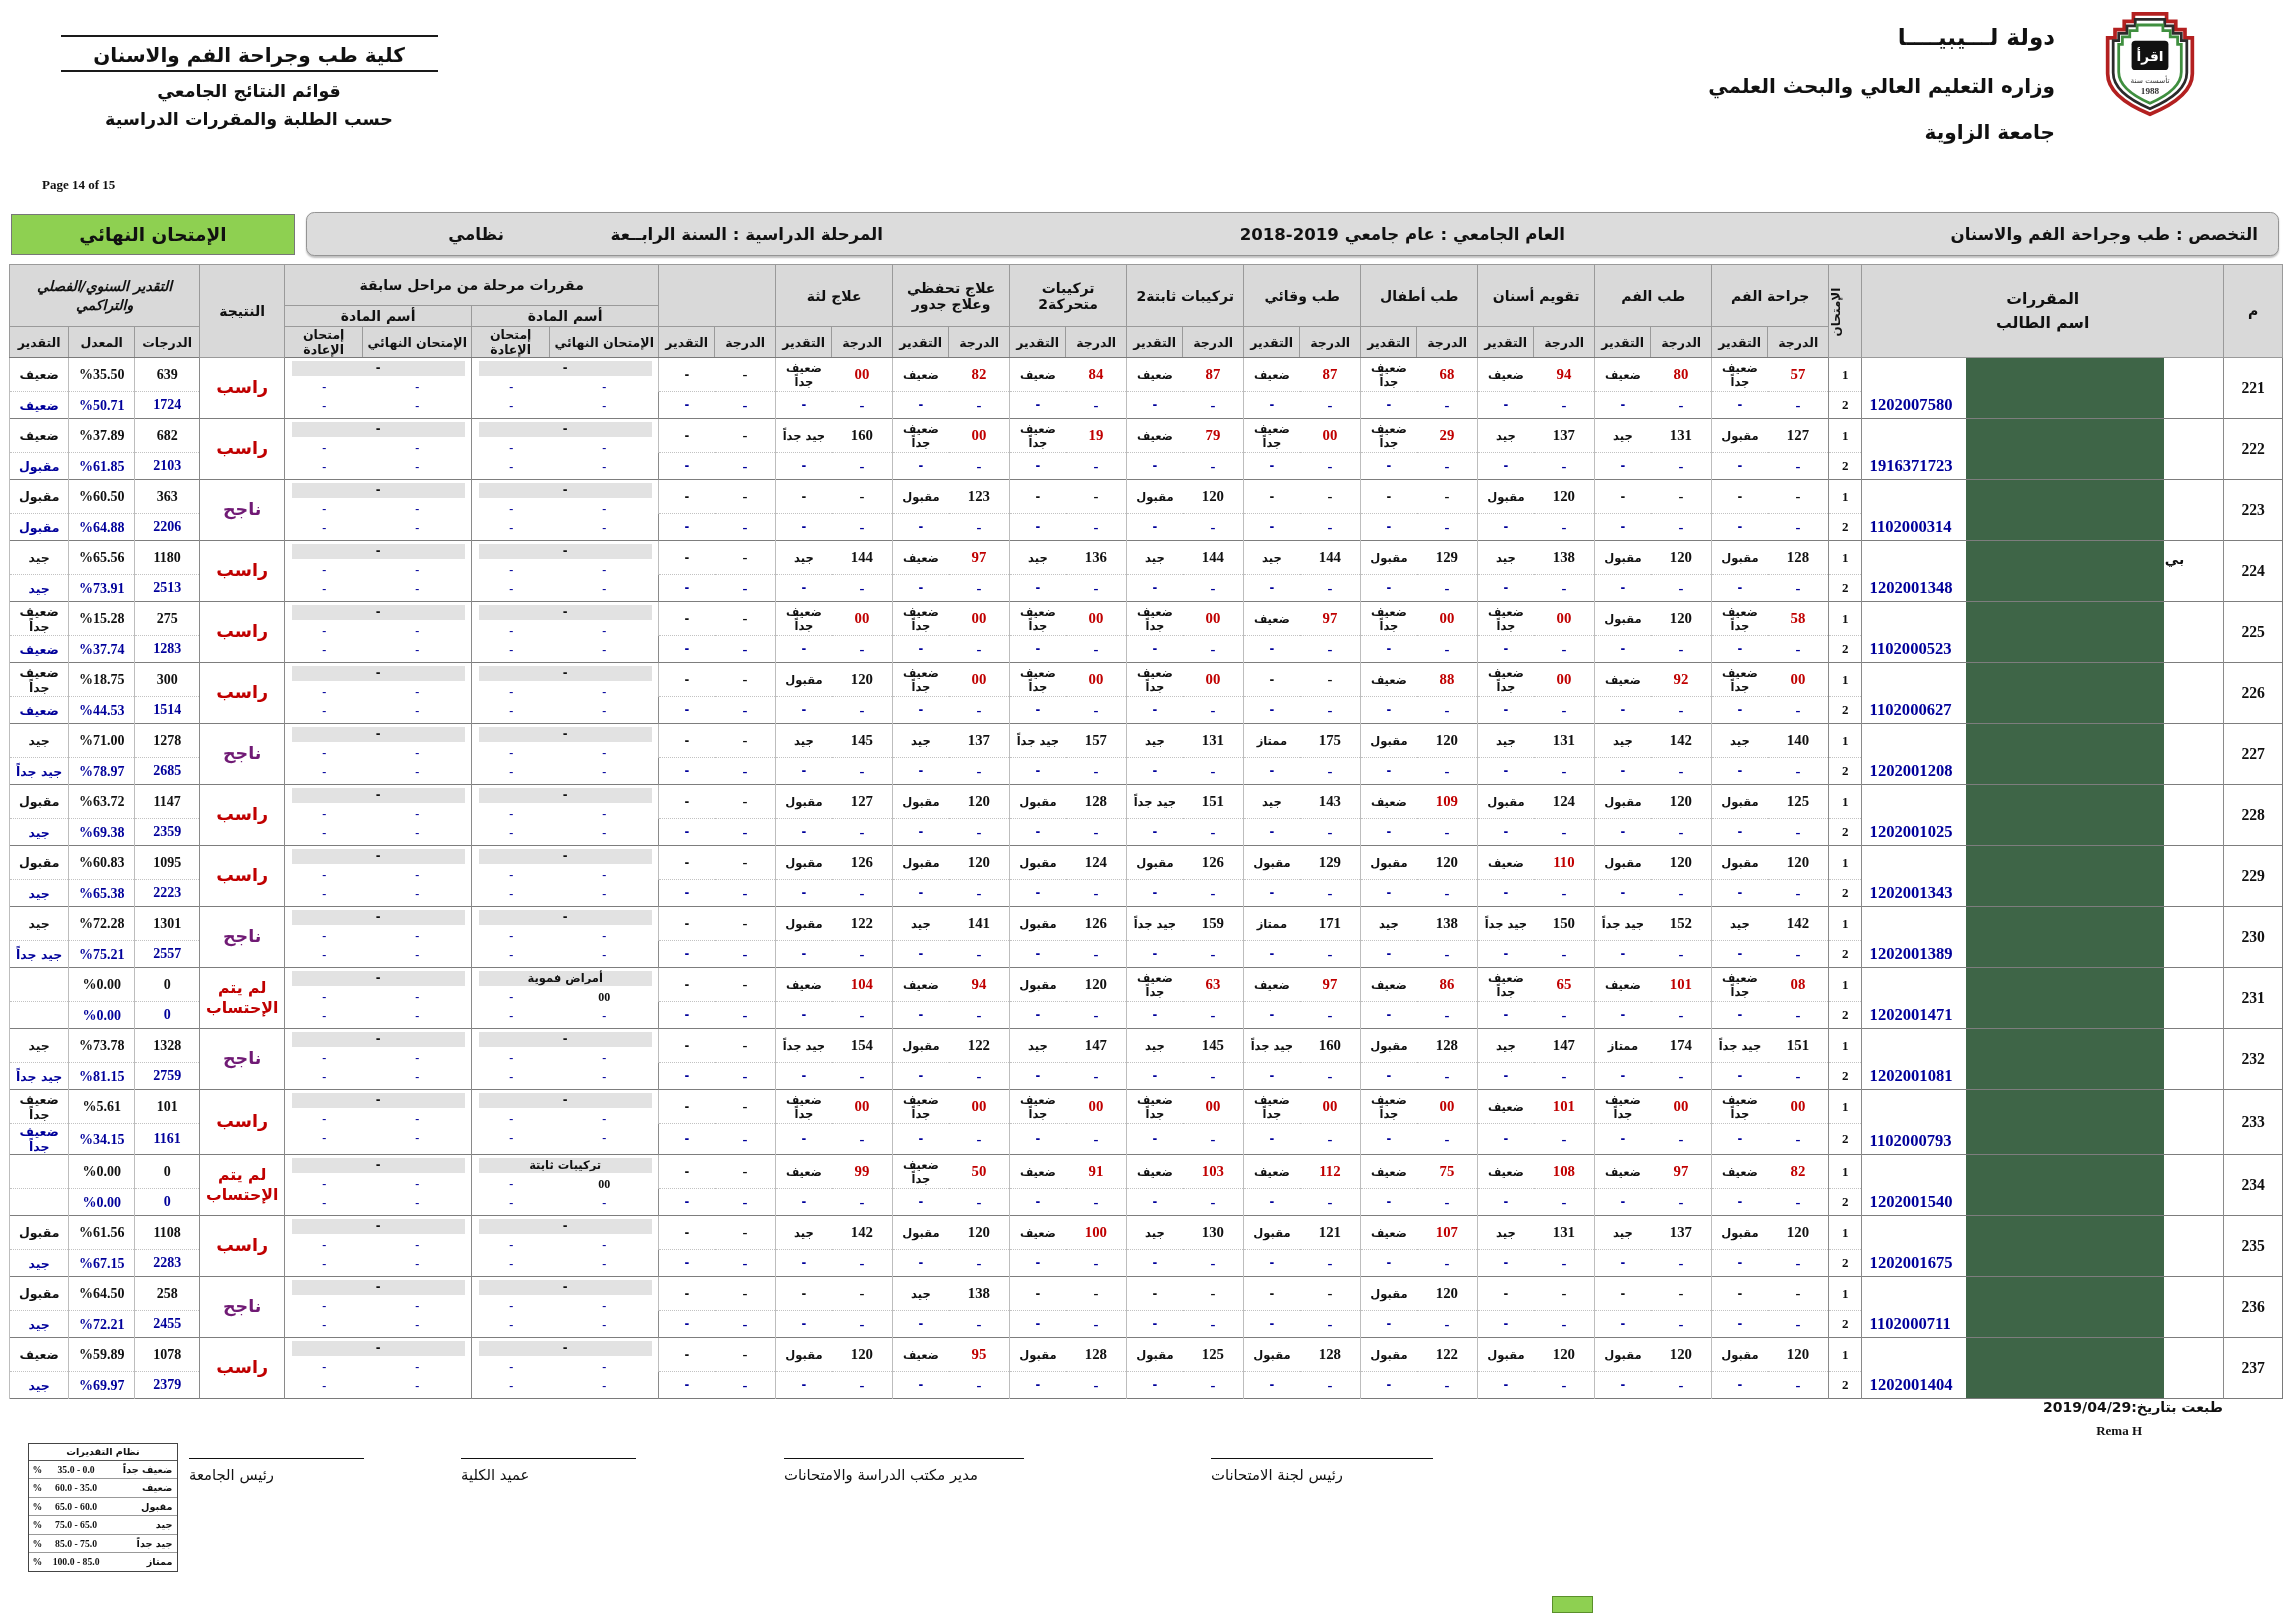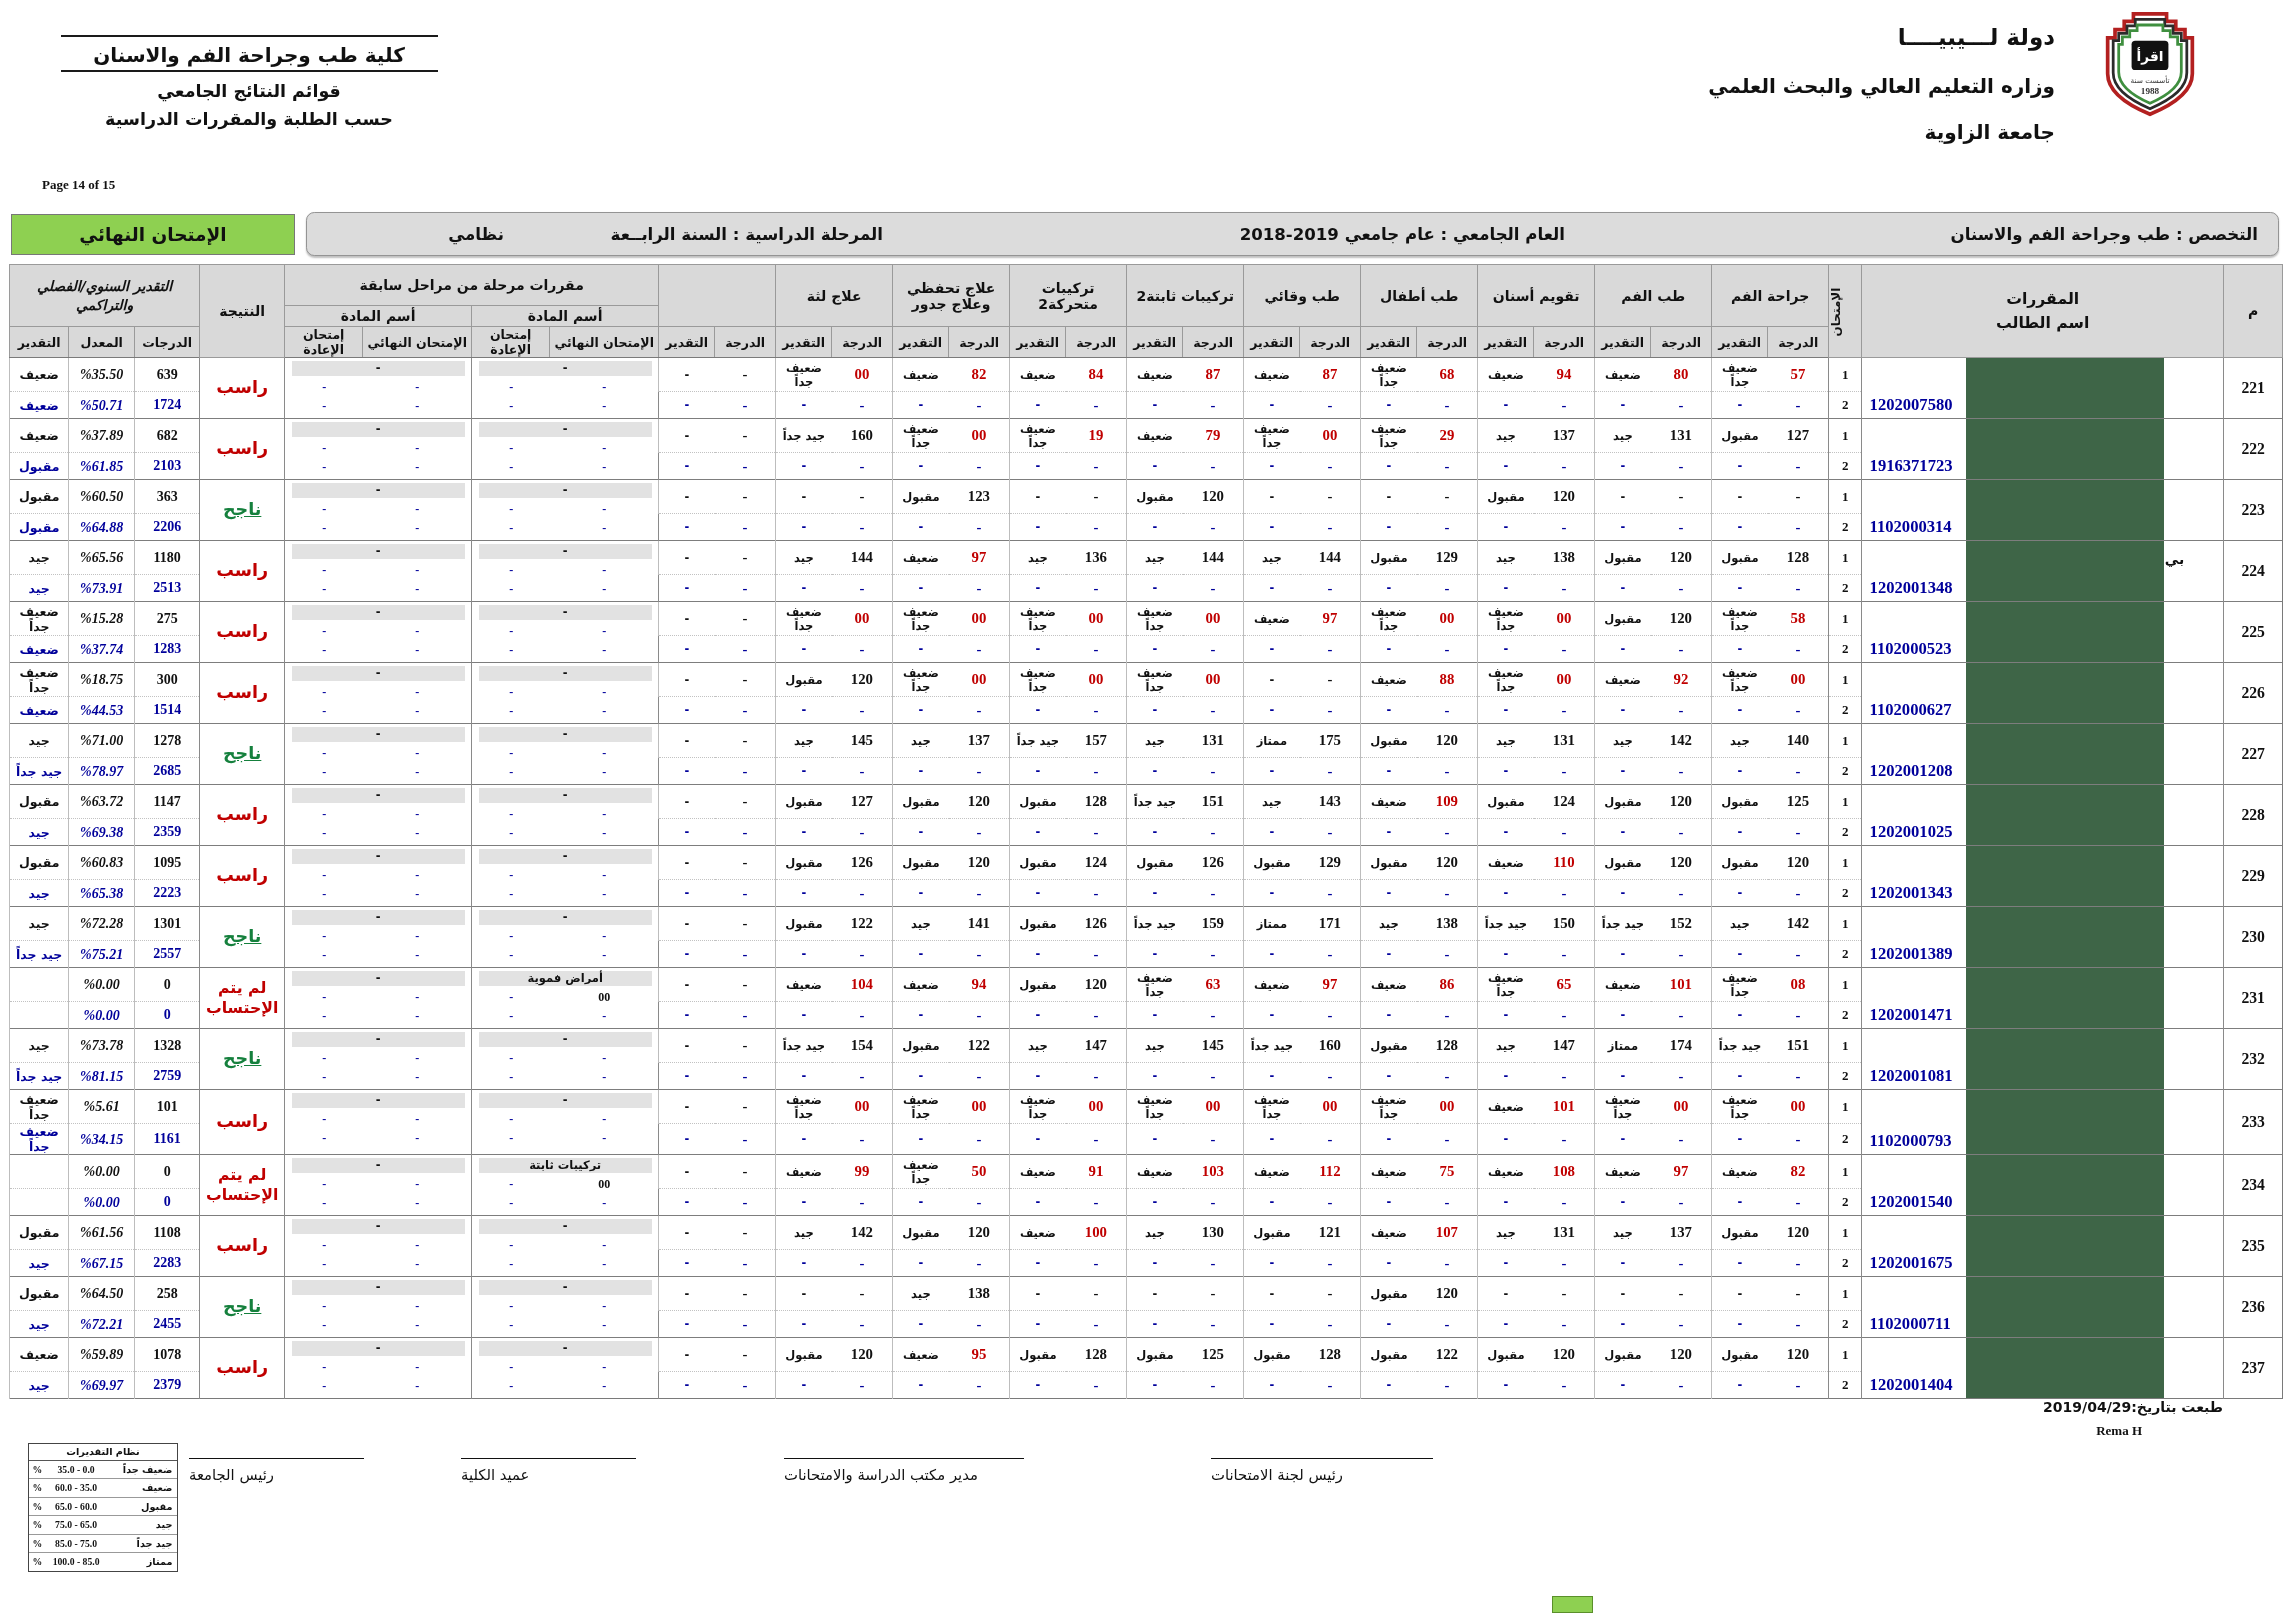--- a/index.html
+++ b/index.html
@@ -54,24 +54,24 @@
   td.red{color:#c00000;}
   td.blue,.blue{color:#00009b;}
   td.prevcell{border-left:1.8px solid #8a8a8a;border-right:1.8px solid #8a8a8a;vertical-align:top;}
   .strip{margin:2.8px 6.5px 1.8px;height:15.7px;background:#e2e2e2;font-size:11.5px;font-weight:700;line-height:15.7px;}
   .vrow{display:flex;height:18.5px;align-items:center;}
   .vrow .pv{display:block;font-size:12px;font-weight:700;}
   .vrow .pv.f{width:58%;} .vrow .pv.r{width:42%;}
   .pv.dashb{color:#00009b;} .pv.valb{color:#111;}
   td.res{border-left:1.8px solid #8a8a8a;border-right:1.8px solid #8a8a8a;}
   td.res div{font-size:17.5px;font-weight:700;line-height:1.25;}
-  td.res.fail div{color:#c00000;} td.res.pass div{color:#15803d;text-decoration:underline;} td.res.none div{color:#c00000;font-size:15.7px;}
+  td.res.fail div{color:#c00000;} td.res.pass div{color:#701a75;} td.res.none div{color:#c00000;font-size:15.7px;}
   td.sum{font-size:14px;border-left:0.9px solid #bdbdbd;}
   td.sum.ar{font-size:12.5px;}
-  td.sum bdi{unicode-bidi:isolate;font-style:italic;}
+  td.sum bdi{unicode-bidi:isolate;}
   
   #print-date{right:65px;top:1399px;font-size:14px;font-weight:700;}
   #operator{right:146px;top:1423px;font-size:13px;font-weight:700;font-family:"Liberation Serif",serif;direction:ltr;}
   .sig{position:absolute;top:1458px;text-align:left;font-size:14.8px;font-weight:400;}
   .sig .sline{border-top:1.8px solid #111;margin-bottom:6.5px;}
   #sig-exams{left:1211px;width:222px;} #sig-office{left:784px;width:240px;}
   #sig-dean{left:461px;width:175px;} #sig-president{left:189px;width:175px;}
   
   #legend{left:28px;top:1443px;width:148px;border:1.8px solid #444;font-size:9.7px;font-weight:700;}
   #legend-title{text-align:center;border-bottom:0.9px solid #555;height:15.7px;line-height:15.7px;}

